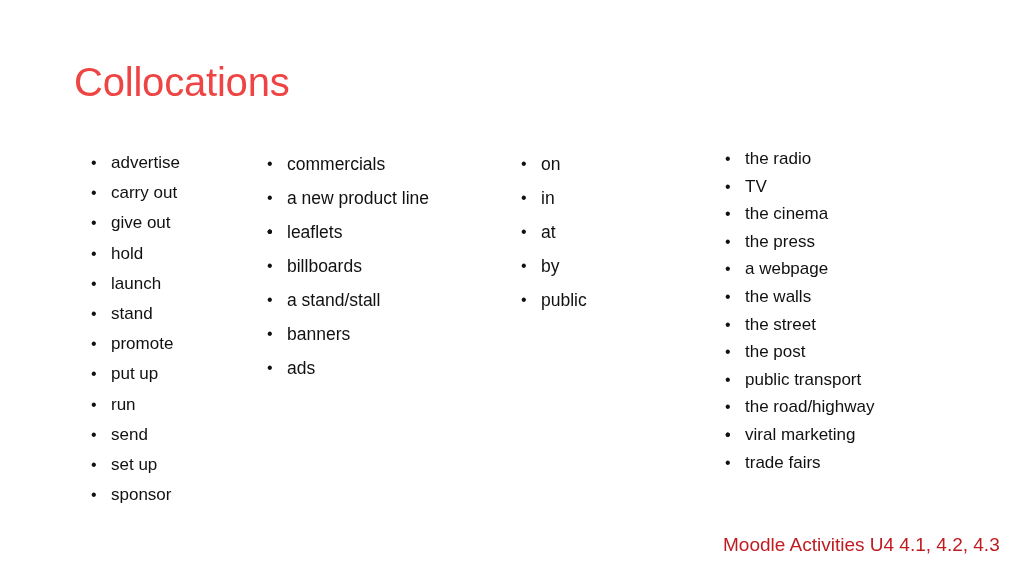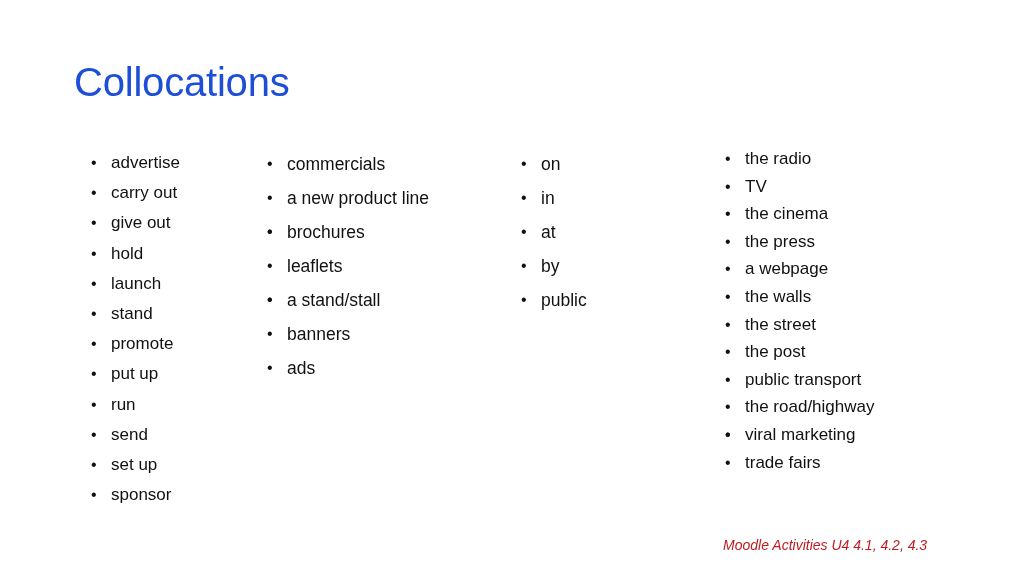--- a/index.html
+++ b/index.html
@@ -20,21 +20,21 @@
   }
 
   
   #slide-title {
     position: absolute;
     left: 74px;
     top: 58px;
     font-size: 40px;
     line-height: 48px;
     font-weight: 400;
-    color: #1d4ed8;
+    color: #ef4444;
     letter-spacing: -0.2px;
     white-space: nowrap;
   }
 
   
   .bullet-col {
     position: absolute;
     list-style: none;
     margin: 0;
     padding: 0;
@@ -81,25 +81,24 @@
     top: 145px;
     font-size: 17px;
     line-height: 27.6px;
   }
 
   
   #footer-note {
     position: absolute;
     left: 723px;
     top: 534px;
-    font-size: 14px;
+    font-size: 19px;
     line-height: 22px;
     color: #bf1c22;
     white-space: nowrap;
-    font-style: italic;
   }
 </style>
 </head>
 <body>
 
 <div id="slide">
 
   <div id="slide-title">Collocations</div>
 
   <ul id="col-verbs" class="bullet-col">
@@ -114,23 +113,23 @@
       <li class="bullet-item"><span class="bullet-dot">•</span><span class="bullet-label">run</span></li>
       <li class="bullet-item"><span class="bullet-dot">•</span><span class="bullet-label">send</span></li>
       <li class="bullet-item"><span class="bullet-dot">•</span><span class="bullet-label">set up</span></li>
       <li class="bullet-item"><span class="bullet-dot">•</span><span class="bullet-label">sponsor</span></li>
     </ul>
 
   <ul id="col-nouns" class="bullet-col">
       <li class="bullet-item"><span class="bullet-dot">•</span><span class="bullet-label">commercials</span></li>
       <li class="bullet-item"><span class="bullet-dot">•</span><span class="bullet-label">a new product line</span></li>
       <li class="bullet-item"><span class="bullet-dot">•</span></li>
-      <li class="bullet-item"><span class="bullet-dot">•</span><span class="bullet-label">brochures</span></li>
+      <li class="bullet-item"><span class="bullet-dot">•</span></li>
       <li class="bullet-item"><span class="bullet-dot">•</span><span class="bullet-label">leaflets</span></li>
-      <li class="bullet-item"><span class="bullet-dot">•</span></li>
+      <li class="bullet-item"><span class="bullet-dot">•</span><span class="bullet-label">billboards</span></li>
       <li class="bullet-item"><span class="bullet-dot">•</span><span class="bullet-label">a stand/stall</span></li>
       <li class="bullet-item"><span class="bullet-dot">•</span><span class="bullet-label">banners</span></li>
       <li class="bullet-item"><span class="bullet-dot">•</span><span class="bullet-label">ads</span></li>
     </ul>
 
   <ul id="col-preps" class="bullet-col">
       <li class="bullet-item"><span class="bullet-dot">•</span><span class="bullet-label">on</span></li>
       <li class="bullet-item"><span class="bullet-dot">•</span><span class="bullet-label">in</span></li>
       <li class="bullet-item"><span class="bullet-dot">•</span><span class="bullet-label">at</span></li>
       <li class="bullet-item"><span class="bullet-dot">•</span><span class="bullet-label">by</span></li>

